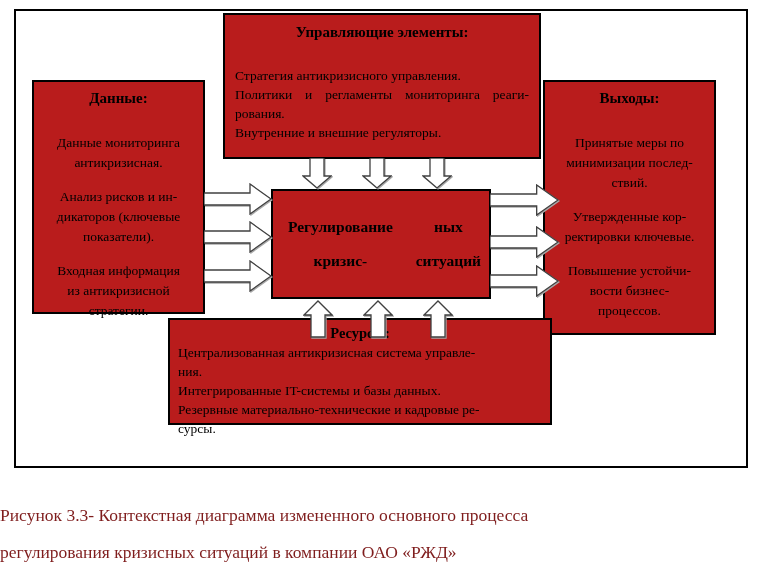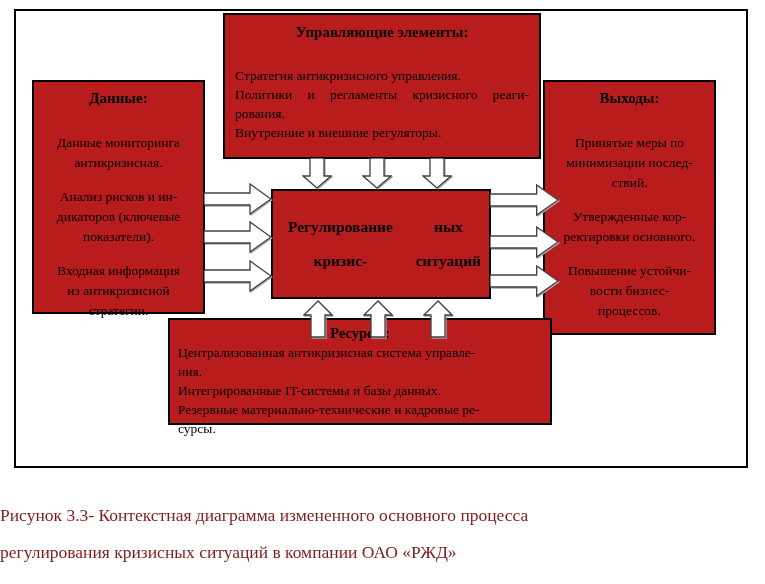--- a/index.html
+++ b/index.html
@@ -52,21 +52,21 @@
 <body>
 
 <div class="stage">
 
   <div class="frame"></div>
 
   <div class="box controls-box">
     <div class="box-title">Управляющие элементы:</div>
     <div class="controls-body">
       <div>Стратегия антикризисного управления.</div>
-      <div class="justify-line">Политики и регламенты кризисного реаги-</div>
+      <div class="justify-line">Политики и регламенты мониторинга реаги-</div>
       <div>рования.</div>
       <div>Внутренние и внешние регуляторы.</div>
     </div>
   </div>
 
   <div class="box inputs-box">
     <div class="box-title side-title">Данные:</div>
     <div class="para first">
       <div>Данные мониторинга</div>
       <div>антикризисная.</div>
@@ -85,21 +85,21 @@
 
   <div class="box outputs-box">
     <div class="box-title side-title">Выходы:</div>
     <div class="para first">
       <div>Принятые меры по</div>
       <div>минимизации послед-</div>
       <div>ствий.</div>
     </div>
     <div class="para">
       <div>Утвержденные кор-</div>
-      <div>ректировки основного.</div>
+      <div>ректировки ключевые.</div>
     </div>
     <div class="para">
       <div>Повышение устойчи-</div>
       <div>вости бизнес-</div>
       <div>процессов.</div>
     </div>
   </div>
 
   <div class="box process-box">
     <div class="process-line">Регулирование кризис-</div>

